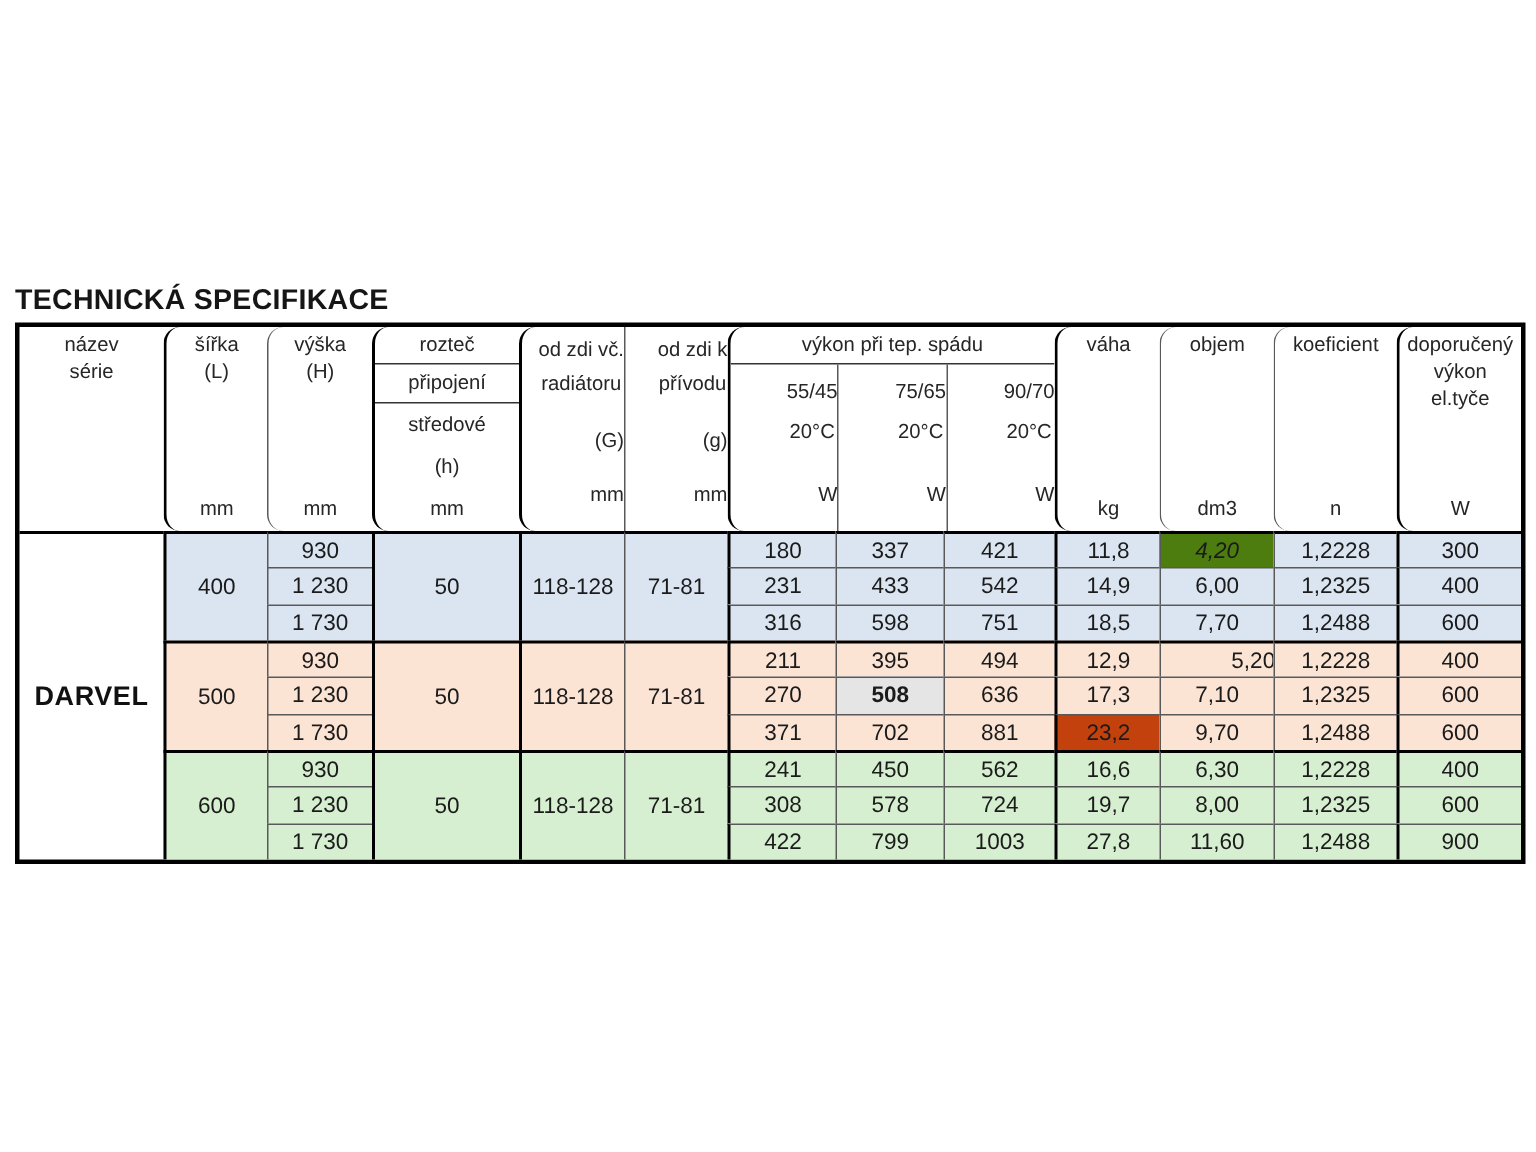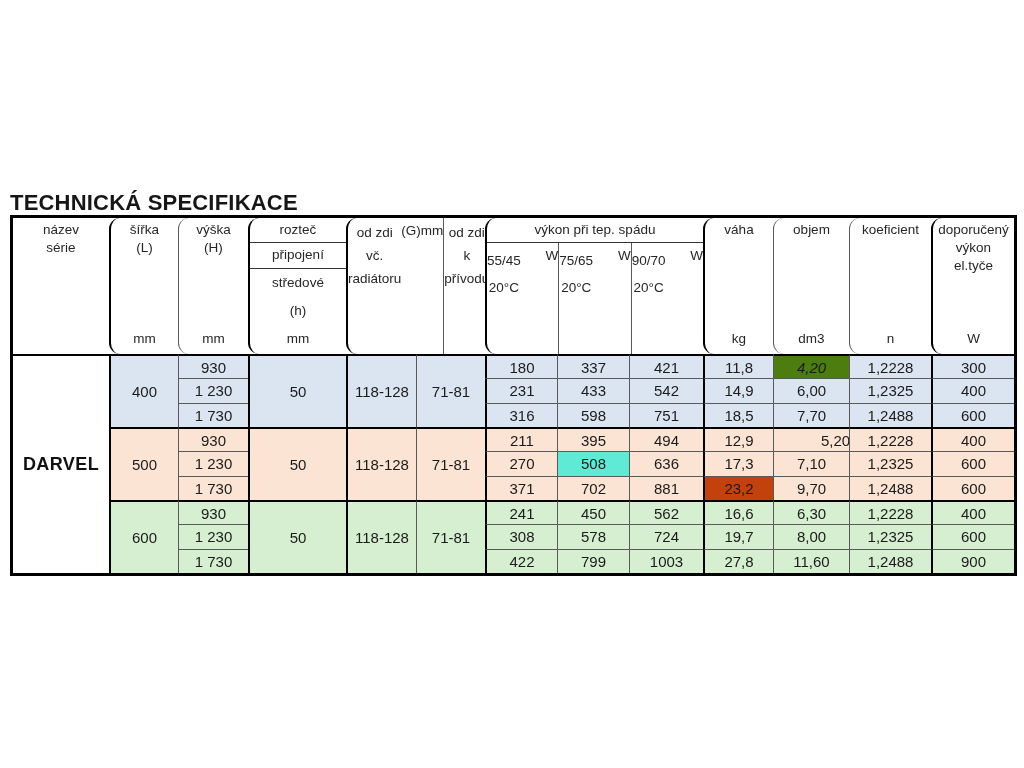--- a/index.html
+++ b/index.html
@@ -1,18 +1,18 @@
 <!DOCTYPE html>
 <html><head>
 <meta charset="utf-8">
 <style>
   html,body{margin:0;padding:0;background:#fff;}
   .page{position:relative;width:1024px;height:768px;background:#fff;overflow:hidden;
         font-family:"Liberation Sans",sans-serif;}
-  .title{position:absolute;left:10px;top:190px;font-size:22px;font-weight:bold;
+  .title{position:absolute;left:10px;top:190px;font-size:19px;font-weight:bold;
          color:#161616;letter-spacing:.2px;}
   
   .g{position:absolute;left:10px;top:215px;width:1007px;height:361px;
      border:3px solid #000;box-sizing:border-box;background:#fff;display:grid;
      grid-template-columns:96px 69px 70px 98px 70px 69px 72px 72px 74px 70px 76px 82px 1fr;
      grid-template-rows:136px repeat(9,1fr);}
   
   .c{display:flex;align-items:center;justify-content:center;font-size:15px;
      color:#1b1b1b;box-sizing:border-box;overflow:hidden;}
   
@@ -20,22 +20,22 @@
       color:#262626;line-height:1.35;box-sizing:border-box;overflow:hidden;}
   .top{padding-top:3px;text-align:center;}
   .unit{margin-top:auto;padding-bottom:6px;}
   .seg1{height:25px;width:100%;display:flex;align-items:center;justify-content:center;
         border-bottom:1px solid #333;box-sizing:border-box;}
   .seg2{height:26px;width:100%;display:flex;align-items:center;justify-content:center;
         border-bottom:1px solid #333;box-sizing:border-box;}
   .seg3{flex:1;width:100%;display:flex;flex-direction:column;align-items:center;
         justify-content:space-between;padding:5px 0 6px;box-sizing:border-box;}
   .sub{flex:1;width:100%;display:flex;}
-  .subcol{flex:1;display:flex;flex-direction:row;align-items:flex-start;
-          justify-content:space-between;padding:4px 0 4px;box-sizing:border-box;}
+  .subcol{flex:1;display:flex;flex-direction:column;align-items:flex-end;
+          justify-content:space-between;padding:4px 0 15px;box-sizing:border-box;}
   .subcol.vn2{border-left:1px solid #595959;}
   .pair-l{text-align:center;line-height:1.7;}
   .pair-w{text-align:center;line-height:2.0;}
   
   .vk{border-left:2px solid #000;}
   .vn{border-left:1px solid #595959;}
   .hk{border-top:2px solid #000;}
   .hn{border-top:1px solid #595959;}
   
   .r1{grid-row:1;border-radius:11px;} .r2{grid-row:2;} .r3{grid-row:3;} .r4{grid-row:4;} .r5{grid-row:5;}
@@ -190,21 +190,21 @@
     <div class="c rs5 c5 vk hk" style="background: rgb(252, 228, 213);">118-128</div>
     <div class="c rs5 c6 vn hk" style="background: rgb(252, 228, 213);">71-81</div>
     <div class="c r5 c7 vk hk" style="background: rgb(252, 228, 213);">211</div>
     <div class="c r5 c8 vn hk" style="background: rgb(252, 228, 213);">395</div>
     <div class="c r5 c9 vn hk" style="background: rgb(252, 228, 213);">494</div>
     <div class="c r5 c10 vk hk" style="background: rgb(252, 228, 213);">12,9</div>
     <div class="c r5 c11 vn hk" style="background: rgb(252, 228, 213); padding-left: 48px;">5,20</div>
     <div class="c r5 c12 vn hk" style="background: rgb(252, 228, 213);">1,2228</div>
     <div class="c r5 c13 vk hk" style="background: rgb(252, 228, 213);">400</div>
     <div class="c r6 c7 vk hn" style="background: rgb(252, 228, 213);">270</div>
-    <div class="c r6 c8 vn hn" style="background: #5eead4;">508</div>
+    <div class="c r6 c8 vn hn" style="background: #e5e5e5; font-weight: bold;">508</div>
     <div class="c r6 c9 vn hn" style="background: rgb(252, 228, 213);">636</div>
     <div class="c r6 c10 vk hn" style="background: rgb(252, 228, 213);">17,3</div>
     <div class="c r6 c11 vn hn" style="background: rgb(252, 228, 213);">7,10</div>
     <div class="c r6 c12 vn hn" style="background: rgb(252, 228, 213);">1,2325</div>
     <div class="c r6 c13 vk hn" style="background: rgb(252, 228, 213);">600</div>
     <div class="c r7 c7 vk hn" style="background: rgb(252, 228, 213);">371</div>
     <div class="c r7 c8 vn hn" style="background: rgb(252, 228, 213);">702</div>
     <div class="c r7 c9 vn hn" style="background: rgb(252, 228, 213);">881</div>
     <div class="c r7 c10 vk hn" style="background: #c2410c;">23,2</div>
     <div class="c r7 c11 vn hn" style="background: rgb(252, 228, 213);">9,70</div>

